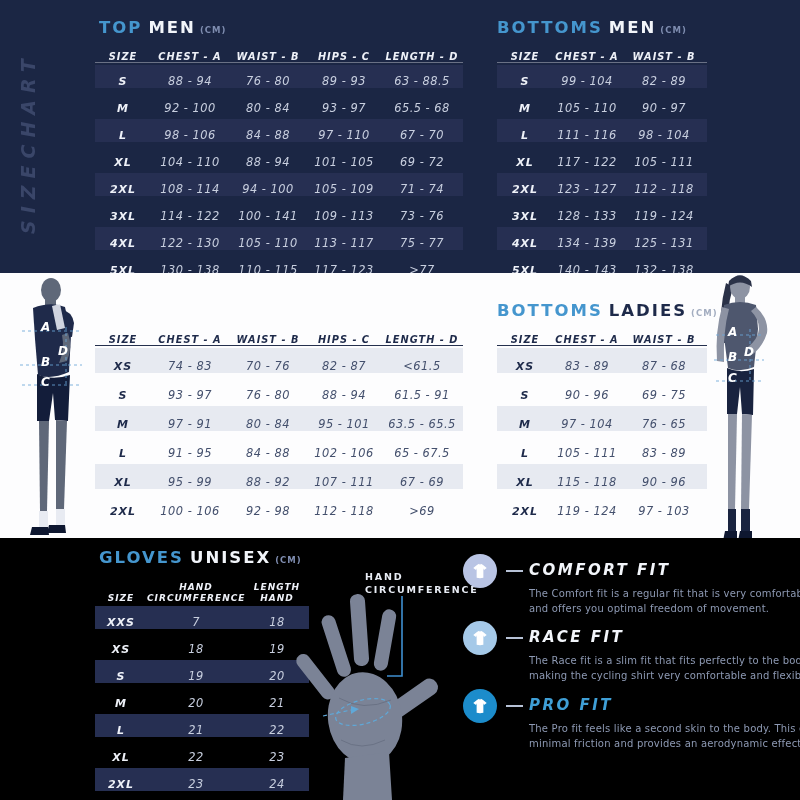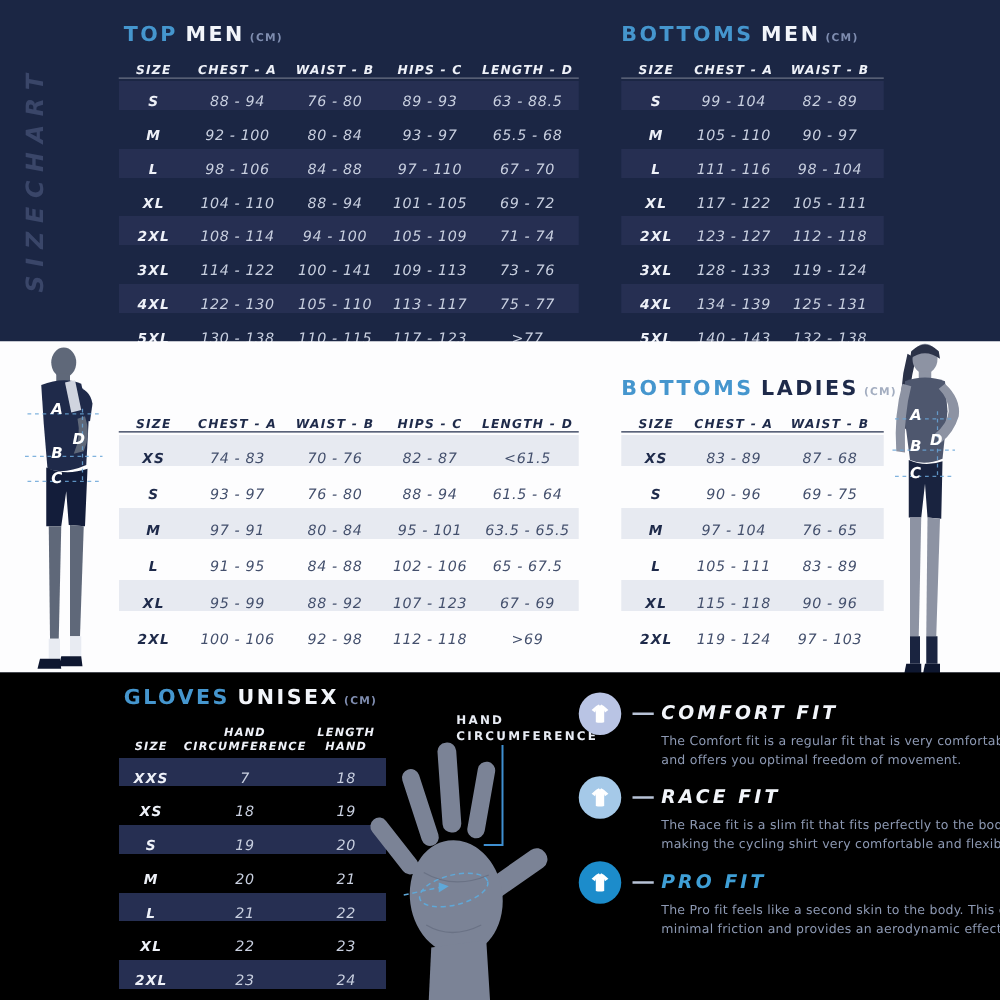--- a/index.html
+++ b/index.html
@@ -237,41 +237,41 @@
           <div class="tcell c1">74 - 83</div>
           <div class="tcell c2">70 - 76</div>
           <div class="tcell c3">82 - 87</div>
           <div class="tcell c4">&lt;61.5</div>
         </div>
         <div class="trow tbody-row even">
           <div class="tcell c0">S</div>
           <div class="tcell c1">93 - 97</div>
           <div class="tcell c2">76 - 80</div>
           <div class="tcell c3">88 - 94</div>
-          <div class="tcell c4">61.5 - 64</div>
+          <div class="tcell c4">61.5 - 91</div>
         </div>
         <div class="trow tbody-row odd">
           <div class="tcell c0">M</div>
           <div class="tcell c1">97 - 91</div>
           <div class="tcell c2">80 - 84</div>
           <div class="tcell c3">95 - 101</div>
           <div class="tcell c4">63.5 - 65.5</div>
         </div>
         <div class="trow tbody-row even">
           <div class="tcell c0">L</div>
           <div class="tcell c1">91 - 95</div>
           <div class="tcell c2">84 - 88</div>
           <div class="tcell c3">102 - 106</div>
           <div class="tcell c4">65 - 67.5</div>
         </div>
         <div class="trow tbody-row odd">
           <div class="tcell c0">XL</div>
           <div class="tcell c1">95 - 99</div>
           <div class="tcell c2">88 - 92</div>
-          <div class="tcell c3">107 - 123</div>
+          <div class="tcell c3">107 - 111</div>
           <div class="tcell c4">67 - 69</div>
         </div>
         <div class="trow tbody-row even">
           <div class="tcell c0">2XL</div>
           <div class="tcell c1">100 - 106</div>
           <div class="tcell c2">92 - 98</div>
           <div class="tcell c3">112 - 118</div>
           <div class="tcell c4">&gt;69</div>
         </div>
       </div>

